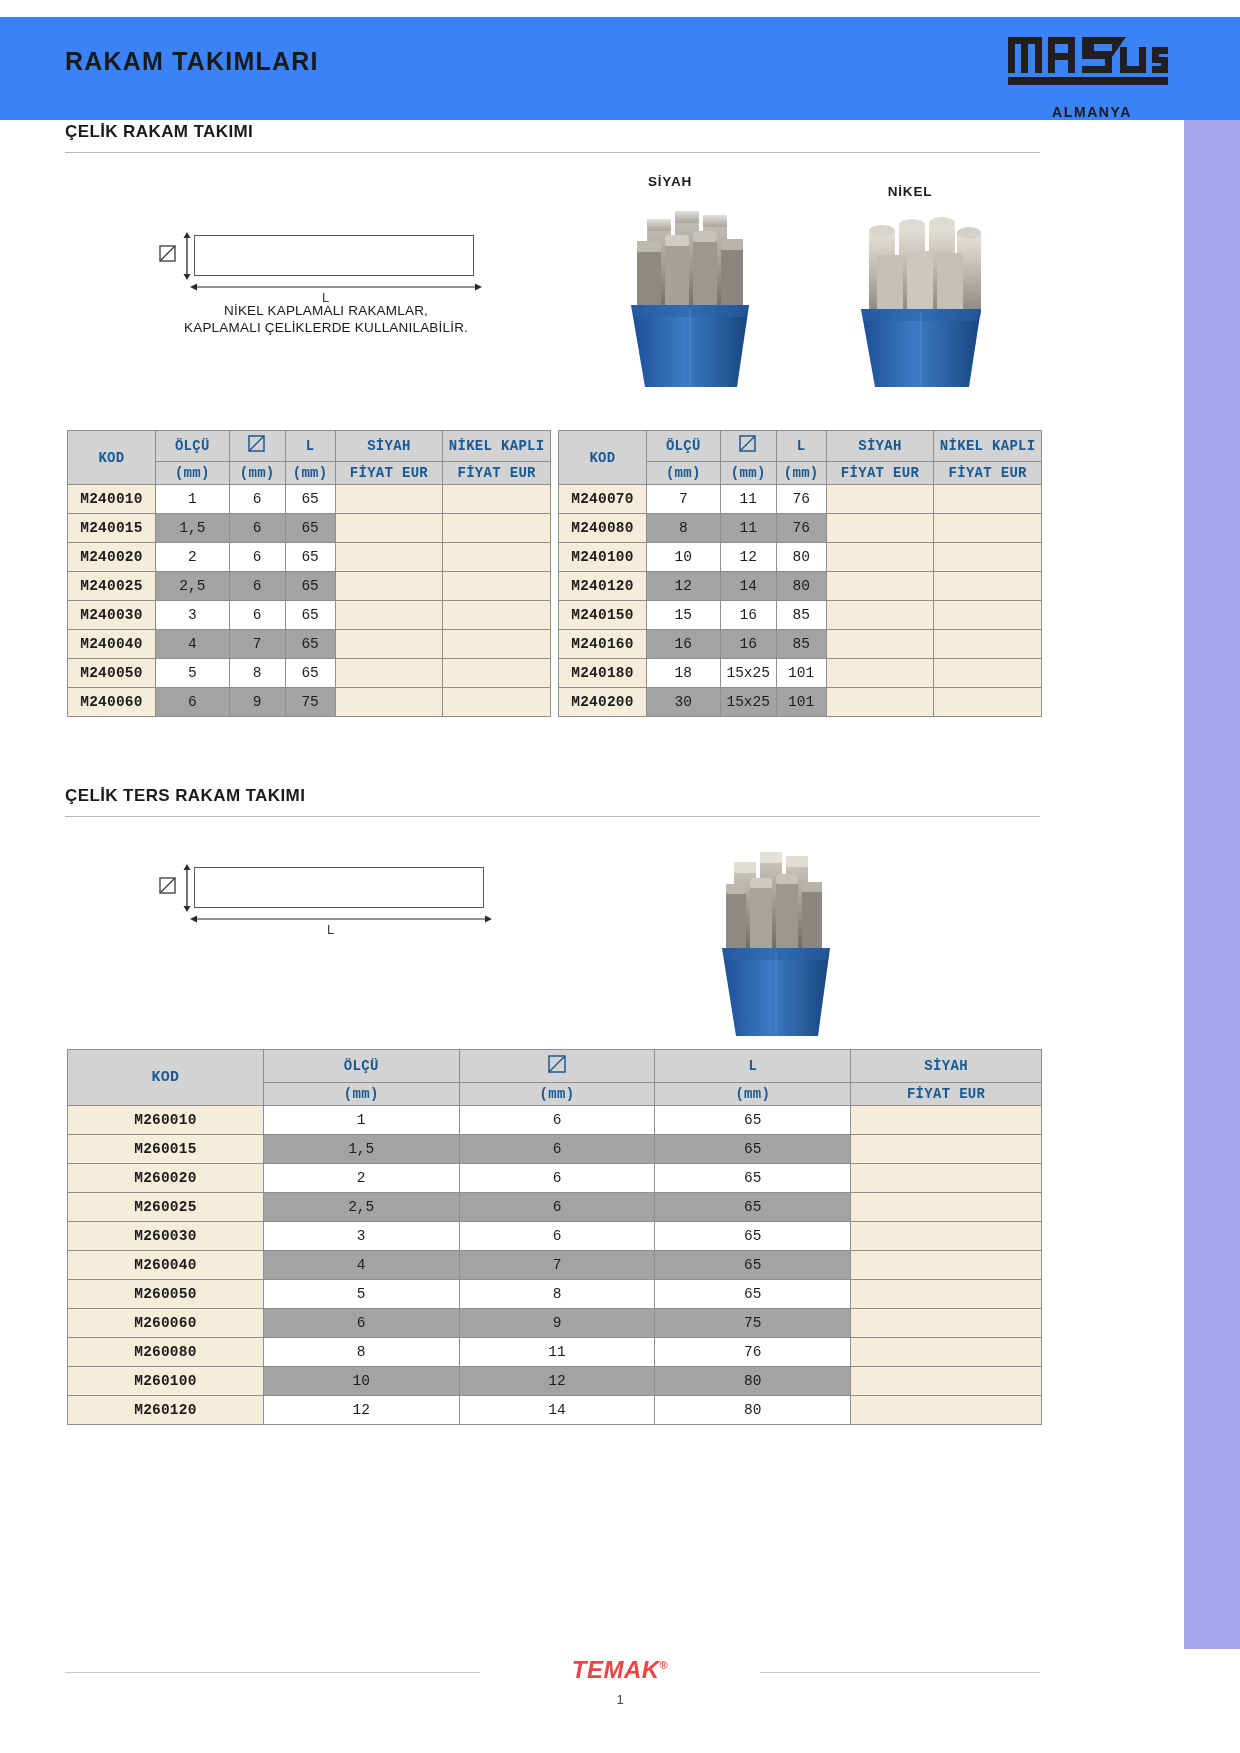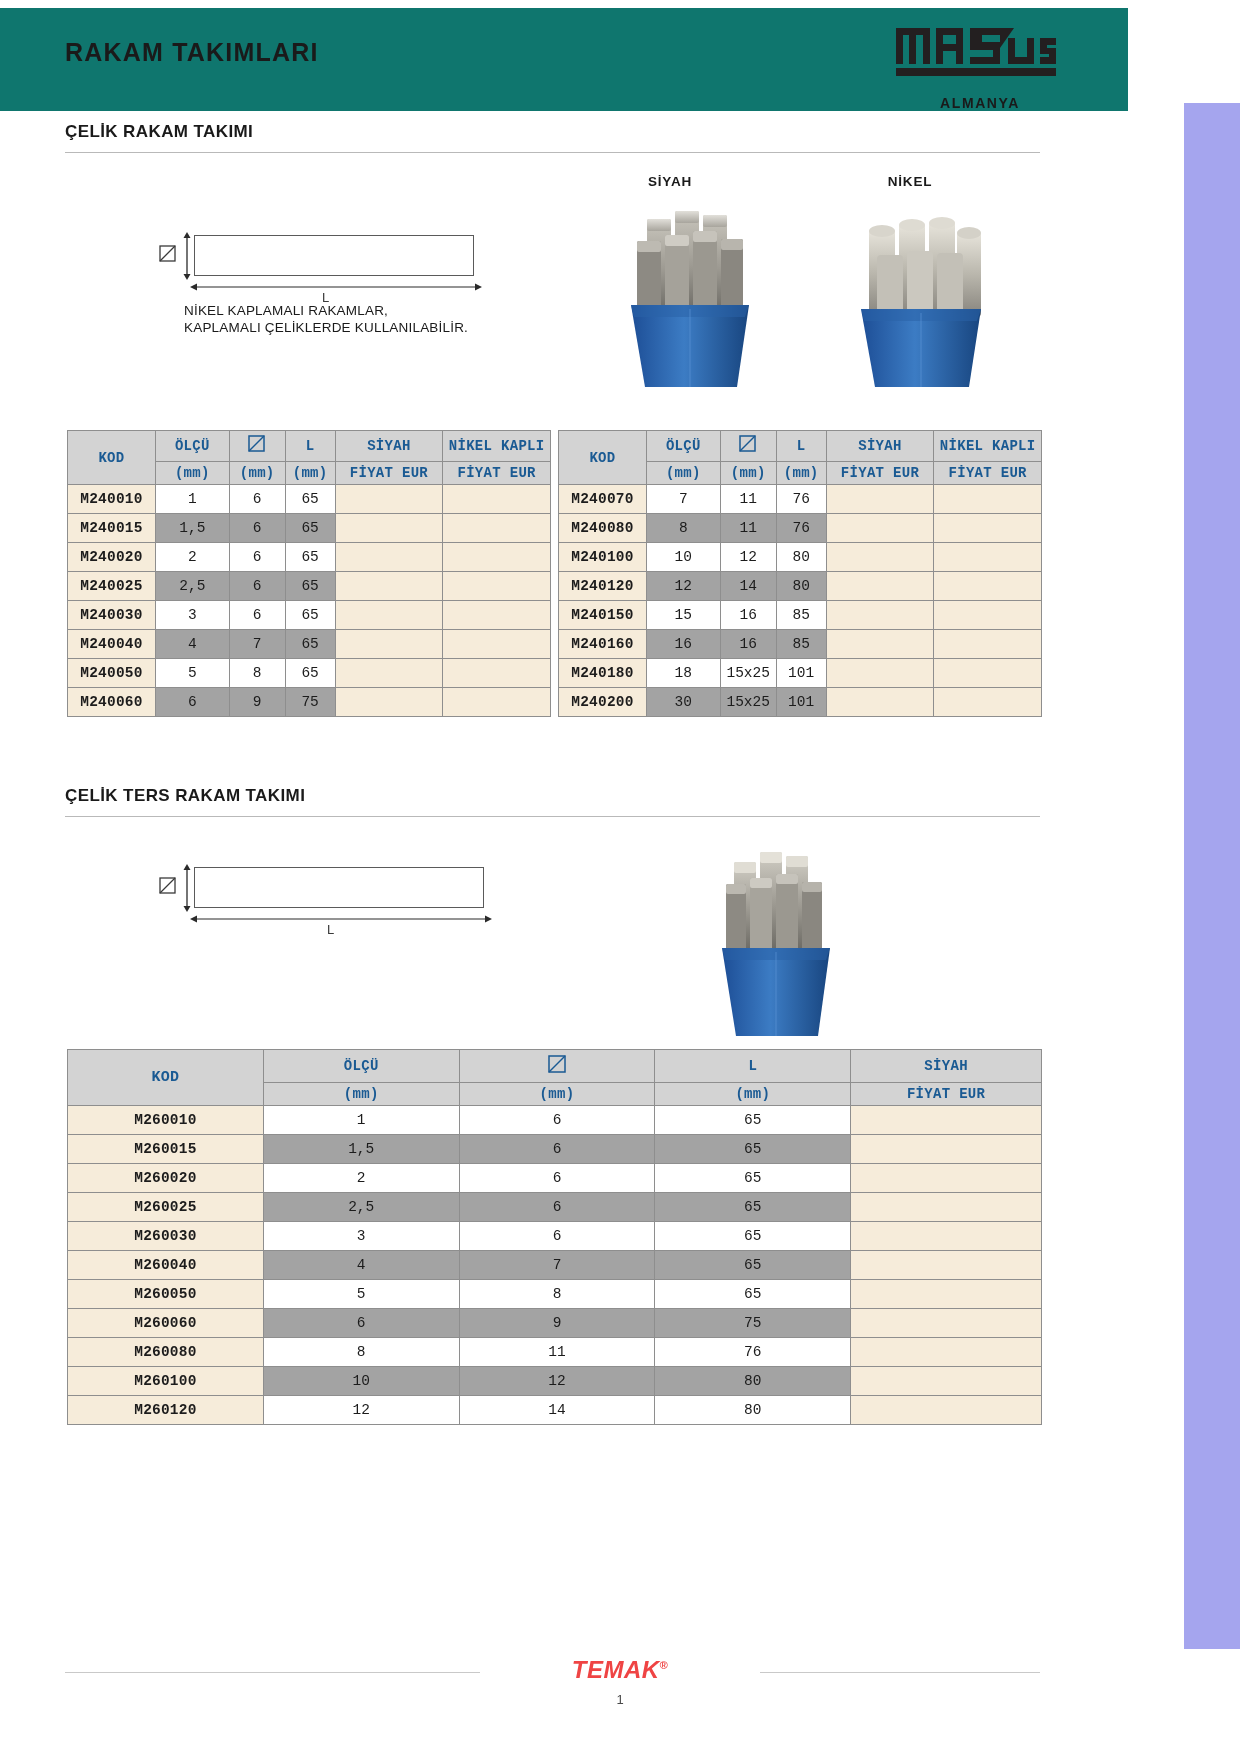--- a/index.html
+++ b/index.html
@@ -5,22 +5,22 @@
   * { box-sizing: border-box; margin: 0; padding: 0; }
   html, body {
     width: 1240px; height: 1753px;
     background: #ffffff;
     font-family: "Liberation Sans", sans-serif;
   }
   .page { position: relative; width: 1240px; height: 1753px; overflow: hidden; background:#fff; }
 
   
   .header {
-    position: absolute; left: 0; top: 8px; width: 1128px; height: 103px;
-    background: #0f766e;
+    position: absolute; left: 0; top: 17px; width: 1240px; height: 103px;
+    background: #3b82f6;
   }
   .header-title {
     position: absolute; left: 65px; top: 30px;
     font-size: 25px; font-weight: bold; letter-spacing: 1.2px;
     color: #1a1a1a;
     font-family: "Liberation Sans", sans-serif;
   }
   .logo-wrap { position: absolute; right: 42px; top: 20px; width: 190px; text-align: right; }
   .logo-mark { display:block; }
   .logo-sub {
@@ -54,20 +54,21 @@
   .dia-bar {
     position: absolute; border: 1.6px solid #5a5a5a; background: #fff;
   }
   .dia-label {
     position: absolute; font-size: 13px; color: #3a3a3a;
     font-family: "Liberation Sans", sans-serif;
   }
   .dia-caption {
     position: absolute; font-size: 13.5px; color: #1a1a1a; line-height: 17px;
     letter-spacing: .2px;
+    text-align: center;
   }
   .bullets {
     position: absolute; font-size: 13.5px; color: #1a1a1a; line-height: 20px;
     letter-spacing: .1px;
   }
 
   
   .photo-label {
     position: absolute; font-size: 13.5px; font-weight: bold; color: #1a1a1a;
     letter-spacing: .8px; text-align: center;
@@ -188,21 +189,21 @@
     </svg>
     <div class="dia-label" style="left:162px; top:58px;">L</div>
   </div>
 
   <div class="dia-caption" style="left:184px; top:302px;">
     <div>NİKEL KAPLAMALI RAKAMLAR,</div>
     <div>KAPLAMALI ÇELİKLERDE KULLANILABİLİR.</div>
   </div>
 
   <div class="photo-label" style="left:605px; top:174px; width:130px;">SİYAH</div>
-  <div class="photo-label" style="left:845px; top:174px; width:130px;">NİKEL</div>
+  <div class="photo-label" style="left:845px; top:184px; width:130px;">NİKEL</div>
 
   <div class="photo" style="left:625px; top:205px; width:150px; height:185px;">
     <svg width="150" height="185" viewBox="0 0 150 185">
       <defs>
         <linearGradient id="boxBlue1" x1="0" y1="0" x2="1" y2="0">
           <stop offset="0%" stop-color="#1d4e96"></stop>
             <stop offset="45%" stop-color="#3c7cc4"></stop>
             <stop offset="100%" stop-color="#18457f"></stop>
         </linearGradient>
         <linearGradient id="steel1" x1="0" y1="0" x2="0" y2="1">

